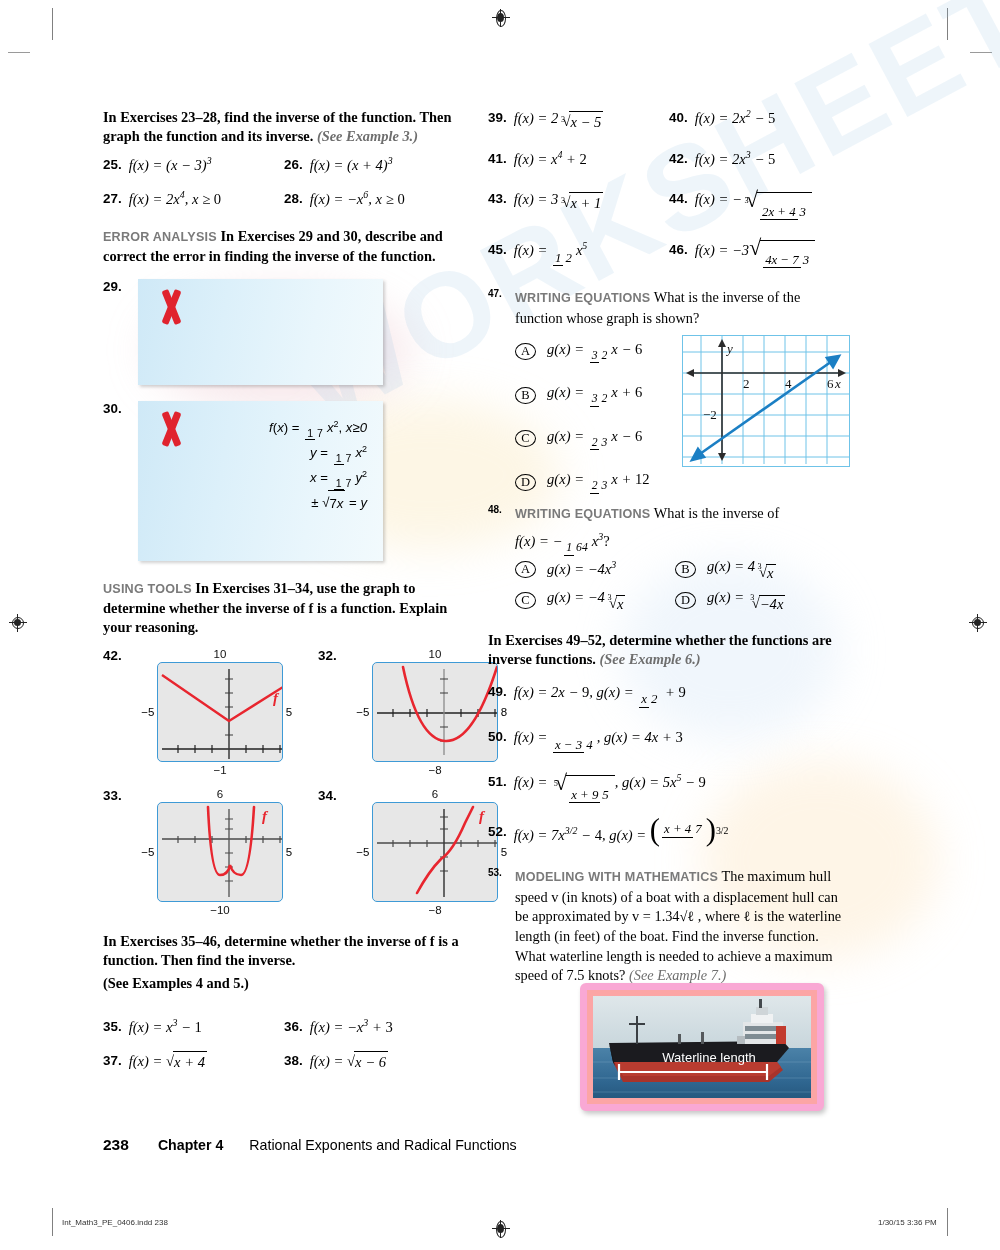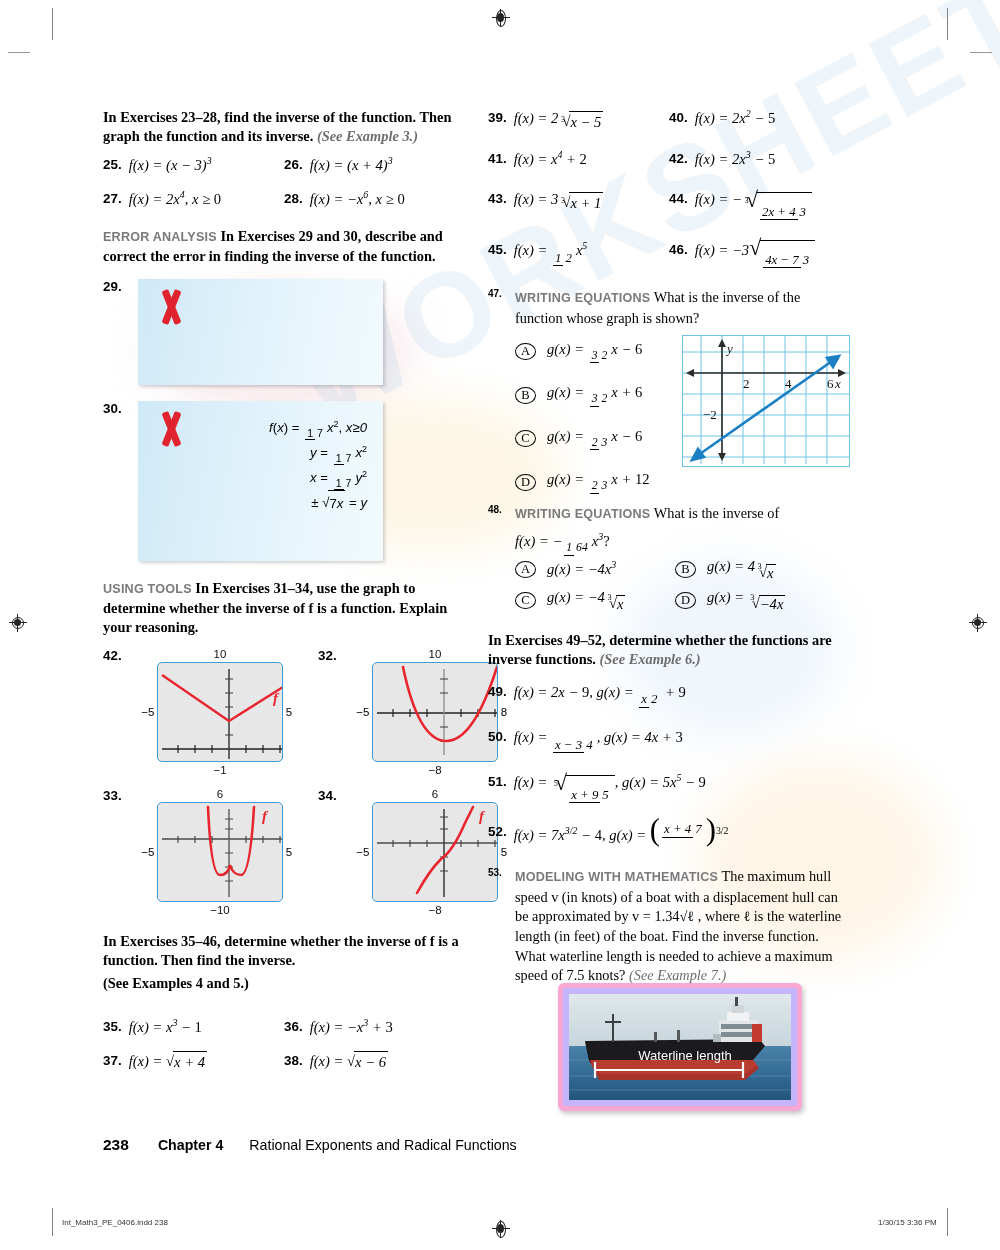--- a/index.html
+++ b/index.html
@@ -102,22 +102,22 @@
 
   
   .qblock{display:flex;margin-bottom:12px;}
   .qnum{font-family:"Liberation Sans", sans-serif;font-weight:bold;font-size:10px;width:27px;flex:none;}
   .qbody{flex:1;font-size:14.3px;line-height:19.6px;}
 
   
   .gridbox{width:168px;height:130px;border:1px solid #6fc3e8;background:#fff;}
 
   
-  .photo{position:absolute;left:558px;top:983px;width:244px;height:128px;
-         background:#c4b5fd;border:5px solid #f9a8d4;border-radius:6px;
+  .photo{position:absolute;left:580px;top:983px;width:244px;height:128px;
+         background:#fca5a5;border:7px solid #f9a8d4;border-radius:6px;
          box-shadow:2px 3px 5px rgba(0,0,0,.22);padding:6px;box-sizing:border-box;}
   .photo .inner{position:relative;width:100%;height:100%;overflow:hidden;}
 
   
   .footer{position:absolute;left:103px;top:1136px;display:flex;align-items:baseline;
           font-family:"Liberation Sans", sans-serif;}
   .footer .pg{font-weight:bold;font-size:15.5px;margin-right:29px;}
   .footer .ch{font-weight:bold;font-size:14.2px;margin-right:26px;}
   .footer .ti{font-size:14.2px;}
 

